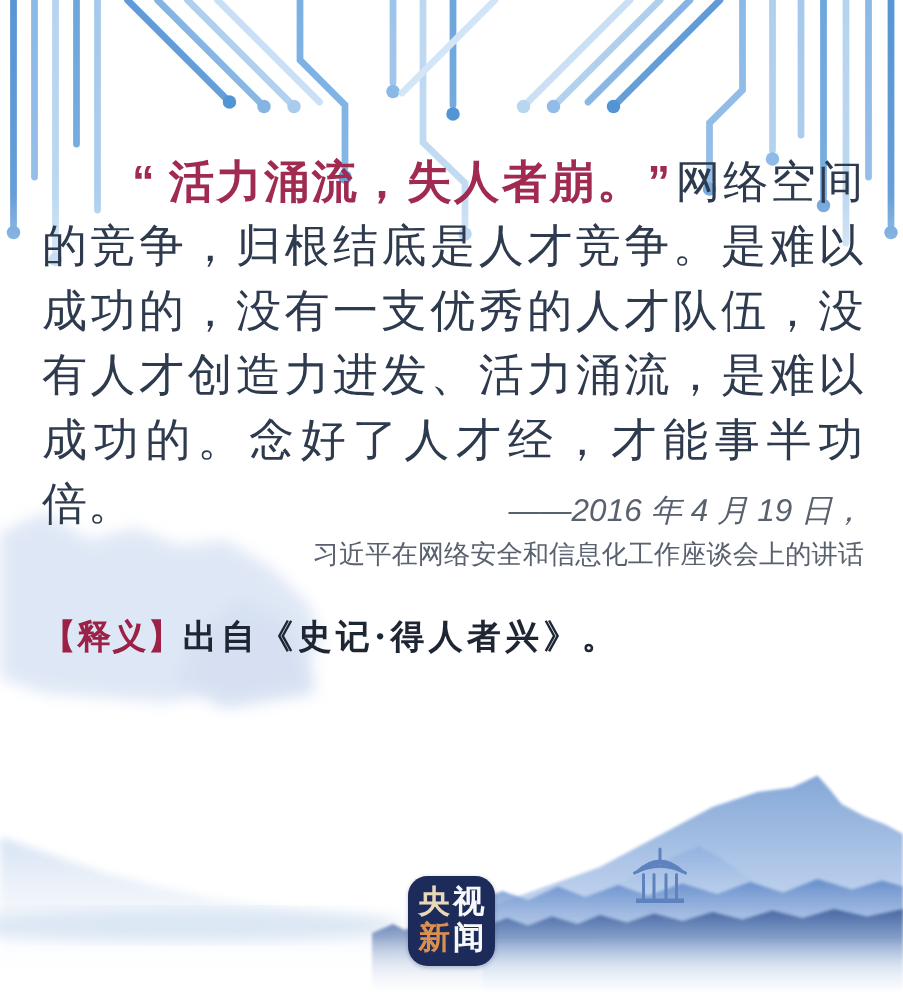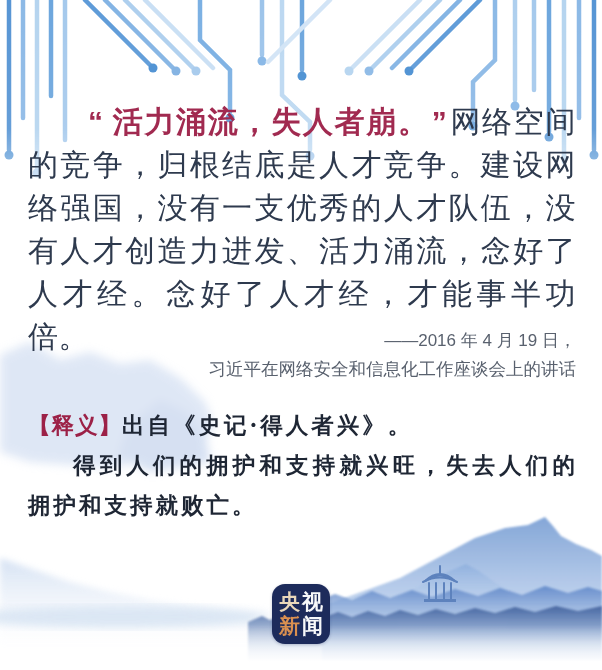--- a/index.html
+++ b/index.html
@@ -21,21 +21,21 @@
   }
   .q-red{color:#a12a50;font-weight:700;}
   .q-open{margin-right:8px;}
   .q-close{margin-left:2px;margin-right:2px;}
 
   
   .attribution{
     position:absolute;right:26px;top:326px;text-align:right;
     color:#59616e;margin:0;
   }
-  .attr-date{font-size:17px;line-height:30px;}
+  .attr-date{font-size:21px;line-height:30px;font-style:italic;}
   .attr-src{font-size:17.5px;line-height:26px;}
 
   
   .interp{
     position:absolute;left:28px;right:24px;top:405px;margin:0;
     font-family:"DejaVu Serif",serif;
     font-size:22.5px;line-height:40px;letter-spacing:3px;
     color:#1e2634;font-weight:600;text-align:justify;
   }
   .interp-label{color:#9c2147;font-weight:800;letter-spacing:1px;}
@@ -186,31 +186,30 @@
       <line x1="451" y1="253" x2="451" y2="269"></line>
       <rect x="424" y="269" width="32" height="3" stroke="none"></rect>
     </g>
 
     <path d="M248 292 L262 286 L270 290 L282 284 L295 289 L310 283 L322 288 L338 282 L352 287 L368 281 L385 286 L400 280 L418 285 L436 279 L455 284 L475 278 L495 283 L515 277 L535 282 L556 276 L578 281 L602 276 L602 330 L248 330 Z" fill="url(#gFront)" opacity="0.95" filter="url(#soft1)"></path>
 
     <rect x="0" y="295" width="602" height="45" fill="url(#gWhiteOut)"></rect>
   </svg>
 
   <p class="quote-block">
-    <span class="q-red q-open">“</span><span class="q-red">活力涌流，失人者崩。</span><span class="q-red q-close">”</span><span>网络空间的竞争，归根结底是人才竞争。建设网络强国，没有一支优秀的人才队伍，没有人才创造力进发、活力涌流，念好了人才经。念好了人才经，才能事半功倍。</span>
+    <span class="q-red q-open">“</span><span class="q-red">活力涌流，失人者崩。</span><span class="q-red q-close">”</span><span>网络空间的竞争，归根结底是人才竞争。是难以成功的，没有一支优秀的人才队伍，没有人才创造力进发、活力涌流，是难以成功的。念好了人才经，才能事半功倍。</span>
   </p>
 
   <div class="attribution">
     <div class="attr-date">——2016 年 4 月 19 日，</div>
     <div class="attr-src">习近平在网络安全和信息化工作座谈会上的讲话</div>
   </div>
 
   <div class="interp">
     <span class="interp-label">【释义】</span><span>出自《史记·得人者兴》。</span>
-    <span class="interp-meaning">得到人们的拥护和支持就兴旺，失去人们的拥护和支持就败亡。</span>
   </div>
 
   <div class="logo">
     <div class="logo-row">
       <span class="lc1">央</span>
       <span class="lc2">视</span>
     </div>
     <div class="logo-row">
       <span class="lc3">新</span>
       <span class="lc4">闻</span>

